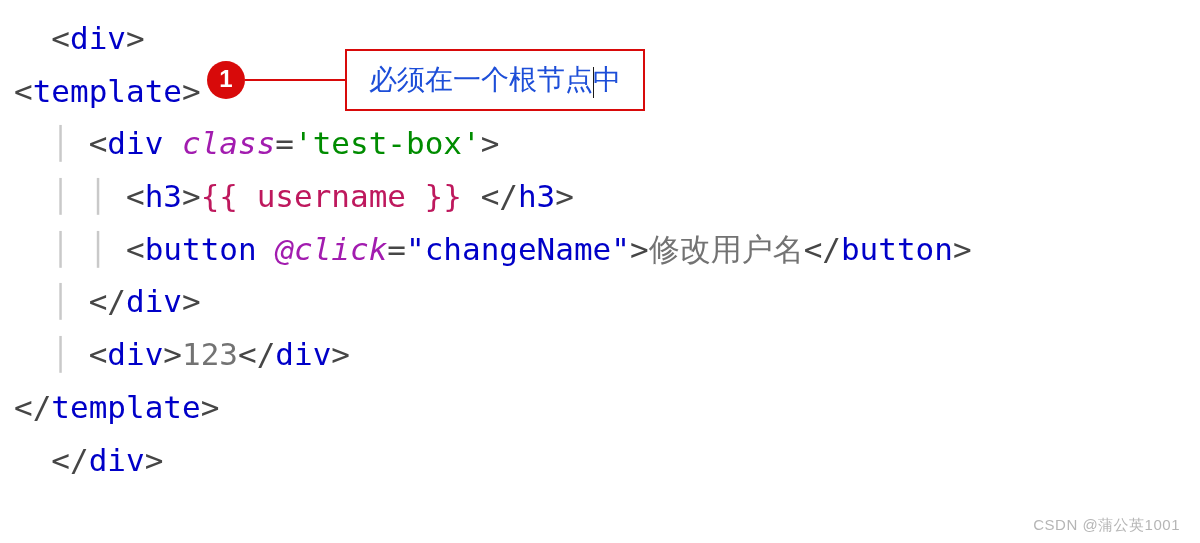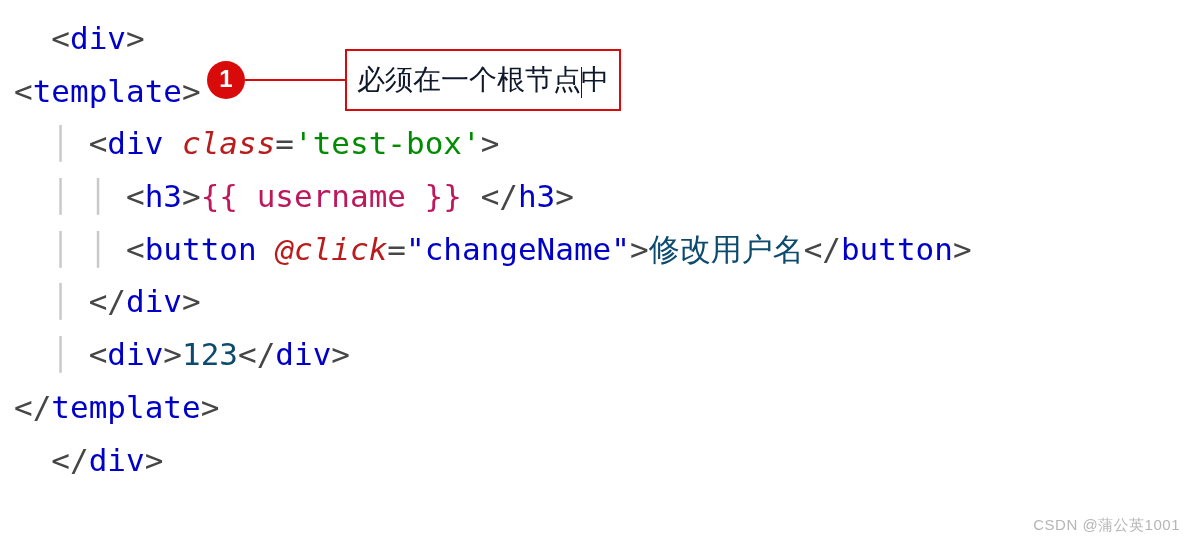--- a/index.html
+++ b/index.html
@@ -9,26 +9,26 @@
       background: #ffffff;
       font-family: 'Consolas', 'Monaco', 'Menlo', monospace;
       font-size: 31px;
       padding: 12px 14px;
       position: relative;
       line-height: 1.7;
     }
     .code-line { white-space: pre; position: relative; }
     .angle { color: #464646; }
     .tag { color: #0000c8; }
-    .attr { color: #b91c1c; font-style: italic; margin-top: 11px; }
+    .attr { color: #a21caf; font-style: italic; margin-top: 11px; }
     .equals { color: #464646; }
     .str-green { color: #008c00; }
     .str-blue { color: #0000c8; }
     .mustache { color: #be185d; }
-    .text-black { color: #0c4a6e; }
+    .text-black { color: #737373; }
     .indent-guide {
       color: #c9c9c9;
       display: inline-block;
     }
 
     .badge-container {
       position: absolute;
       left: 207px;
       top: 49px;
       display: flex;
@@ -50,24 +50,24 @@
       flex-shrink: 0;
     }
     .connector {
       width: 100px;
       height: 2px;
       background: #d80a0a;
     }
     .callout-box {
       border: 2px solid #d80a0a;
       background: #ffffff;
-      color: #0f172a;
+      color: #1d4ed8;
       font-family: 'SimSun', 'Songti SC', serif;
       font-size: 28px;
-      padding: 5px 10px;
+      padding: 5px 22px;
       position: relative;
     }
     .caret {
       border-left: 1px solid #1a1a1a;
       height: 1.1em;
       display: inline-block;
       vertical-align: middle;
       margin: 0 -0.5px;
     }
     .watermark {

